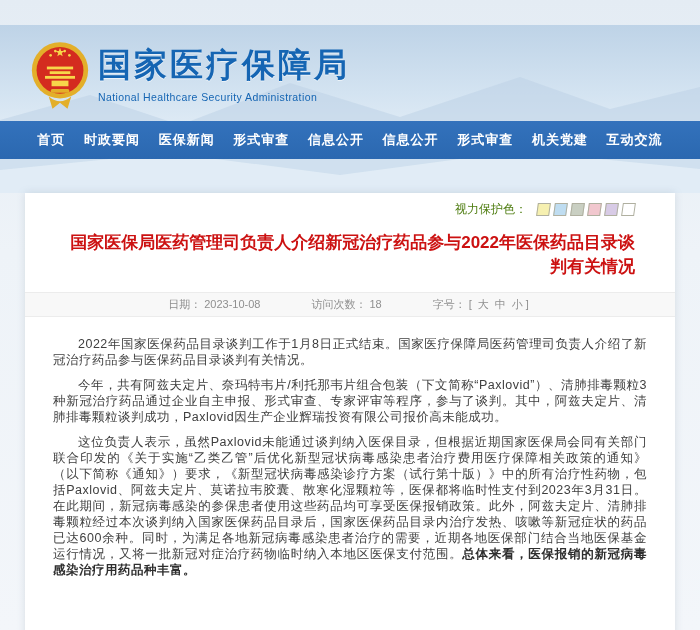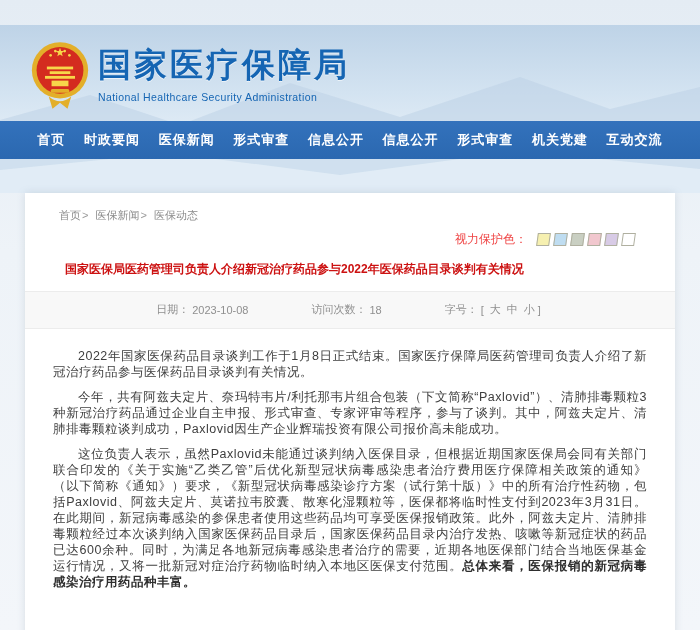--- a/index.html
+++ b/index.html
@@ -60,35 +60,35 @@
     padding-bottom: 20px;
   }
   .breadcrumb { padding: 15px 0 0 34px; font-size: 11px; color: #8a8a8a; }
   .breadcrumb .bc-item { cursor: pointer; }
   .breadcrumb .bc-sep { margin: 0 4px 0 1px; color: #9a9a9a; }
 
   .eye-row {
     display: flex; justify-content: flex-end; align-items: center;
     padding: 10px 40px 0 0; height: 22px;
   }
-  .eye-label { font-size: 12px; color: #ef4444; margin-right: 6px; }
+  .eye-label { font-size: 12px; color: #4d7c0f; margin-right: 6px; }
   .swatch {
     width: 13px; height: 13px; margin-left: 4px; border: 1px solid #b0b0a0;
     transform: skewX(-8deg); cursor: pointer; display: inline-block;
   }
 
   .article-title {
-    margin: 16px 40px 0; text-align: left;
-    font-size: 12px; font-weight: bold; color: #cc1111; line-height: 1.4;
+    margin: 16px 40px 0; text-align: right;
+    font-size: 17px; font-weight: bold; color: #cc1111; line-height: 1.4;
   }
   .meta-bar {
-    margin-top: 13px; height: 38px; background: #f8f8f8;
+    margin-top: 13px; height: 25px; background: #f8f8f8;
     border-top: 1px solid #ececec; border-bottom: 1px solid #ececec;
     display: flex; align-items: center; justify-content: center;
-    font-size: 11px; color: #8f8f8f; gap: 12px;
+    font-size: 11px; color: #8f8f8f;
   }
   .meta-group { margin: 0 24px; display: flex; align-items: center; }
   .meta-group span { margin-right: 3px; }
   .font-size-btn { cursor: pointer; margin: 0 3px; color: #8f8f8f; }
   .meta-bracket { color: #8f8f8f; }
 
   .article-body { padding: 10px 28px 0; }
   .article-body p {
     font-size: 12.5px; color: #3e3e3e; line-height: 16px;
     text-align: justify; text-indent: 2em; letter-spacing: .5px;
@@ -135,25 +135,20 @@
     <span class="nav-item">形式审查</span>
     <span class="nav-item">信息公开</span>
     <span class="nav-item">信息公开</span>
     <span class="nav-item">形式审查</span>
     <span class="nav-item">机关党建</span>
     <span class="nav-item">互动交流</span>
   </div>
 </div>
 
 <div class="card">
-  <div class="breadcrumb">
-    <span class="bc-item">首页</span><span class="bc-sep">&gt;</span>
-    <span class="bc-item">医保新闻</span><span class="bc-sep">&gt;</span>
-    <span class="bc-item">医保动态</span>
-  </div>
 
   <div class="eye-row">
     <span class="eye-label">视力保护色：</span>
     <span class="swatch" style="background-color: rgb(246, 240, 176);"></span>
     <span class="swatch" style="background-color: rgb(191, 221, 241);"></span>
     <span class="swatch" style="background-color: rgb(201, 207, 194);"></span>
     <span class="swatch" style="background-color: rgb(241, 199, 206);"></span>
     <span class="swatch" style="background-color: rgb(216, 203, 230);"></span>
     <span class="swatch" style="background-color: rgb(255, 255, 255);"></span>
   </div>

